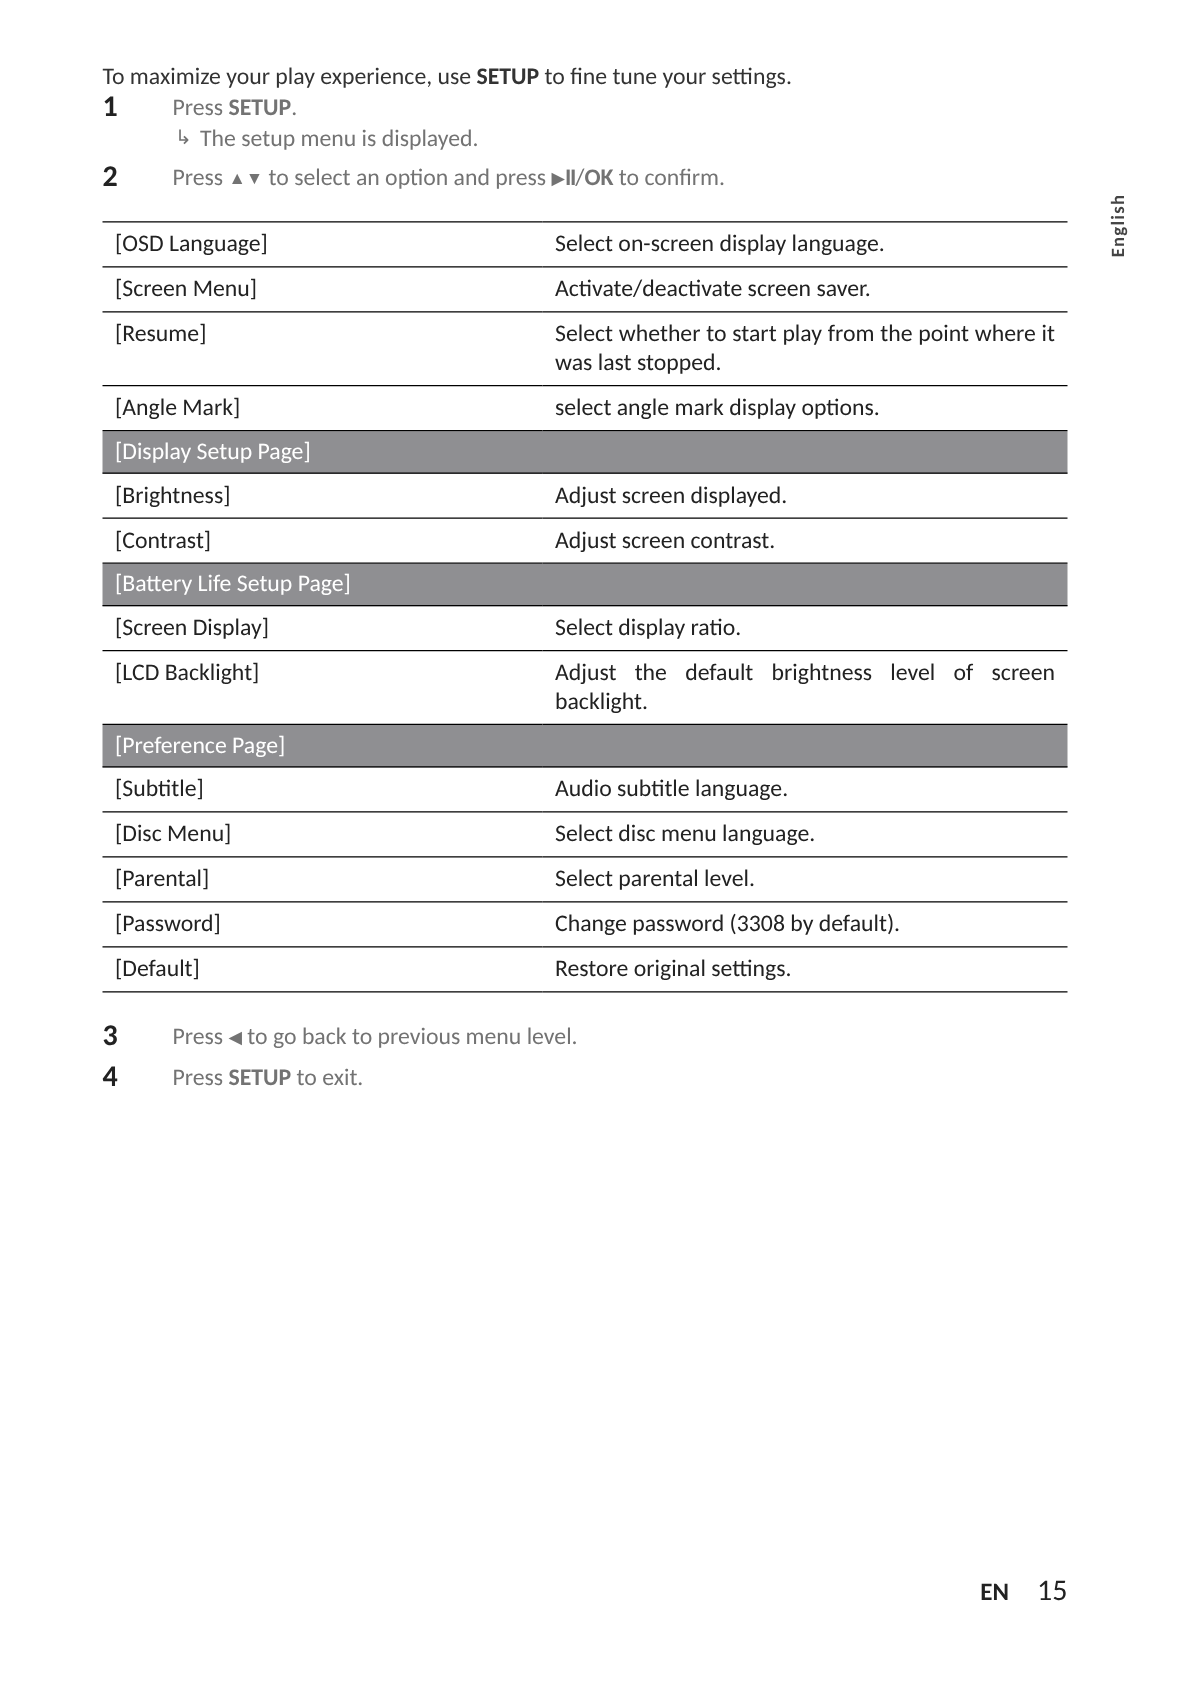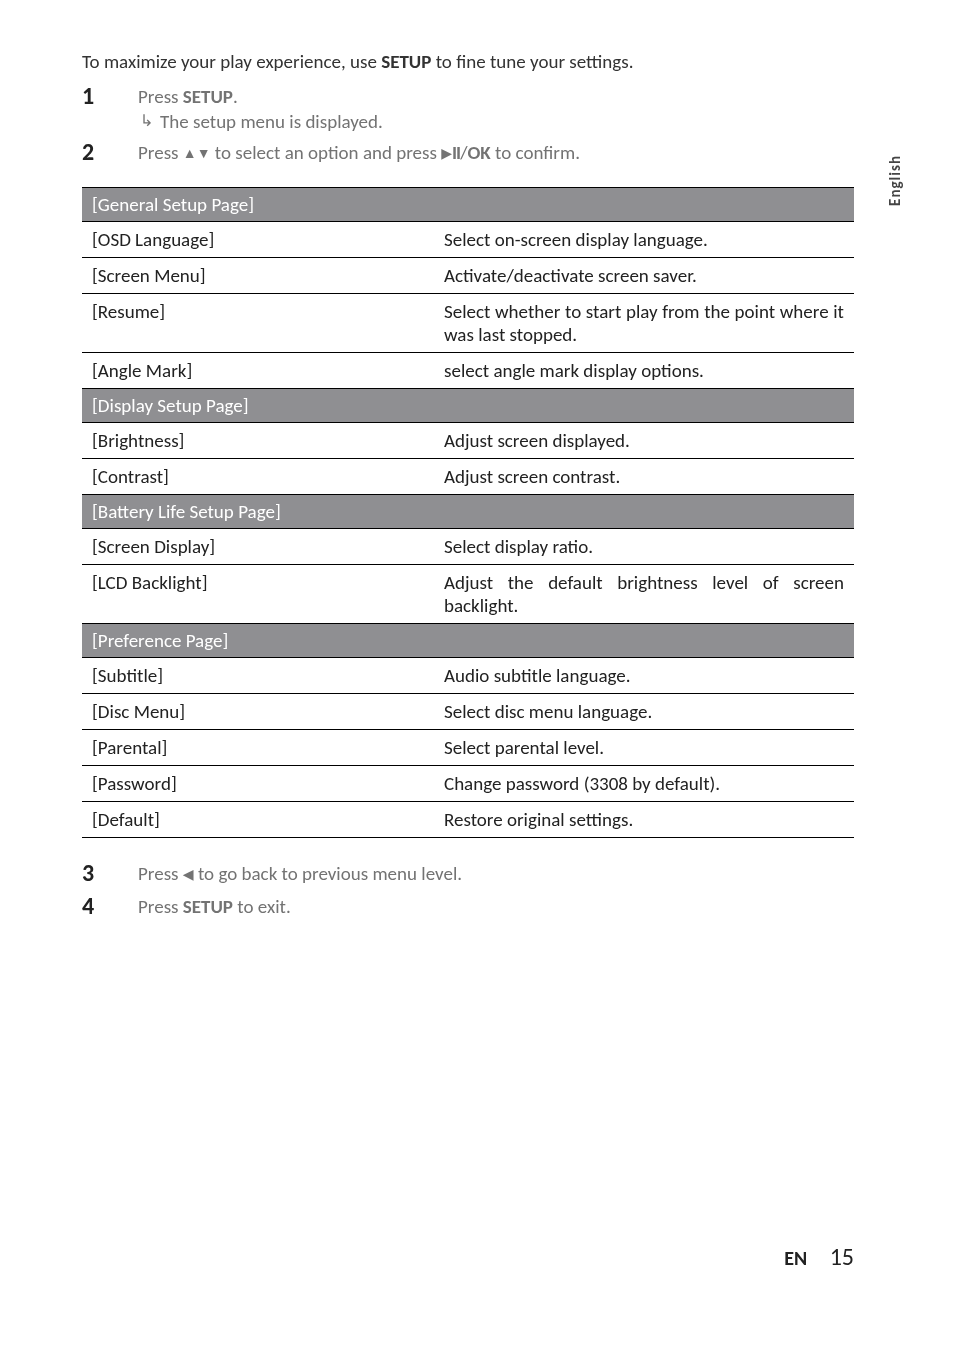--- a/index.html
+++ b/index.html
@@ -31,21 +31,20 @@
       font-weight: 400;
       margin-bottom: 22px;
       letter-spacing: 0.5px;
     }
     h1 .chap-num {
       display: inline-block;
       width: 62px;
     }
     .intro {
       font-size: 19px;
-      margin-bottom: 10px;
       color: #333;
     }
     .intro b, .step-text b { font-weight: 700; }
     .steps { list-style: none; margin-bottom: 22px; }
     .step {
       display: flex;
       align-items: flex-start;
       margin-bottom: 6px;
     }
     .step-num {
@@ -92,21 +91,21 @@
       background: #8f8f92;
       color: #fff;
       font-weight: 400;
       padding-top: 5px;
       padding-bottom: 5px;
     }
     table td:first-child { width: 352px; }
     .desc { text-align: justify; }
     .footer {
       position: absolute;
-      bottom: 80px;
+      bottom: 64px;
       right: 100px;
       font-size: 20px;
     }
     .footer .lang { font-weight: 700; margin-right: 18px; }
     .footer .pg { font-size: 24px; }
   </style>
 </head>
 <body>
 
 <div class="side-tab">English</div>
@@ -133,23 +132,20 @@
       <span class="step-num">2</span>
       <div class="step-text">
         <span>Press </span><span class="tri">▲</span><span class="tri">▼</span><span> to select an option and press </span><span class="tri">▶</span><span class="playpause">II</span>/<b>OK</b><span> to confirm.</span>
       </div>
     </li>
   </ol>
 
   <table>
     <tbody>
       <tr>
-          <th colspan="2">[General Setup Page]</th>
-        </tr>
-      <tr>
           <td>[OSD Language]</td>
           <td class="desc">Select on-screen display language.</td>
         </tr>
       <tr>
           <td>[Screen Menu]</td>
           <td class="desc">Activate/deactivate screen saver.</td>
         </tr>
       <tr>
           <td>[Resume]</td>
           <td class="desc">Select whether to start play from the point where it was last stopped.</td>

